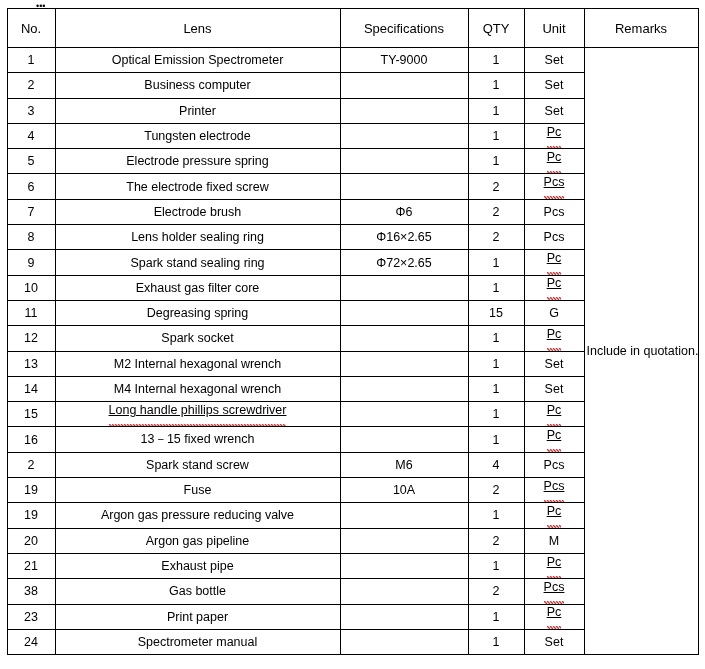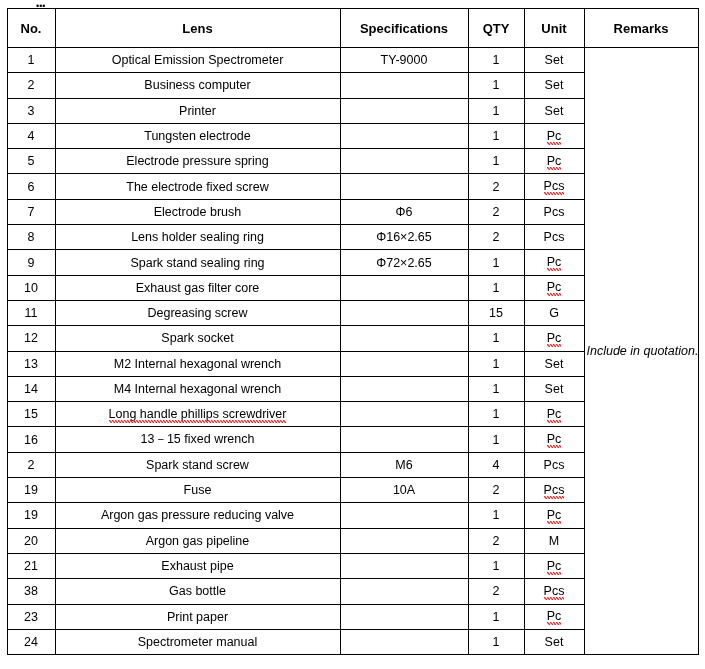--- a/index.html
+++ b/index.html
@@ -41,43 +41,43 @@
     text-align: center;
     vertical-align: middle;
     font-size: 12.5px;
     height: 25.3px;
     padding: 0 2px;
     box-sizing: border-box;
     overflow: hidden;
     white-space: nowrap;
   }
   table.parts thead th {
-    font-weight: bold;
+    font-weight: normal;
     font-size: 13px;
     height: 39px;
   }
   col.c-no      { width: 48px; }
   col.c-item    { width: 285px; }
   col.c-spec    { width: 128px; }
   col.c-qty     { width: 56px; }
   col.c-unit    { width: 60px; }
   col.c-remarks { width: 114px; }
 
   td.remarks-cell {
     font-size: 12.5px;
     line-height: 1.45;
     vertical-align: middle;
     white-space: normal;
-    font-style: italic;
   }
   
   .sq {
     position: relative;
     display: inline-block;
-    padding-bottom: 1px;
+    padding-bottom: 9px;
+    text-decoration: underline;
   }
   .sq::after {
     content: "";
     position: absolute;
     left: 0;
     right: 0;
     bottom: -1px;
     height: 3px;
     background-image:
       linear-gradient(45deg, transparent 42%, #e03030 42%, #e03030 58%, transparent 58%),
@@ -180,21 +180,21 @@
         </tr>
         <tr>
           <td>10</td>
           <td>Exhaust gas filter core</td>
           <td></td>
           <td>1</td>
           <td><span class="sq">Pc</span></td>
         </tr>
         <tr>
           <td>11</td>
-          <td>Degreasing screw</td>
+          <td>Degreasing spring</td>
           <td></td>
           <td>15</td>
           <td>G</td>
         </tr>
         <tr>
           <td>12</td>
           <td>Spark socket</td>
           <td></td>
           <td>1</td>
           <td><span class="sq">Pc</span></td>

